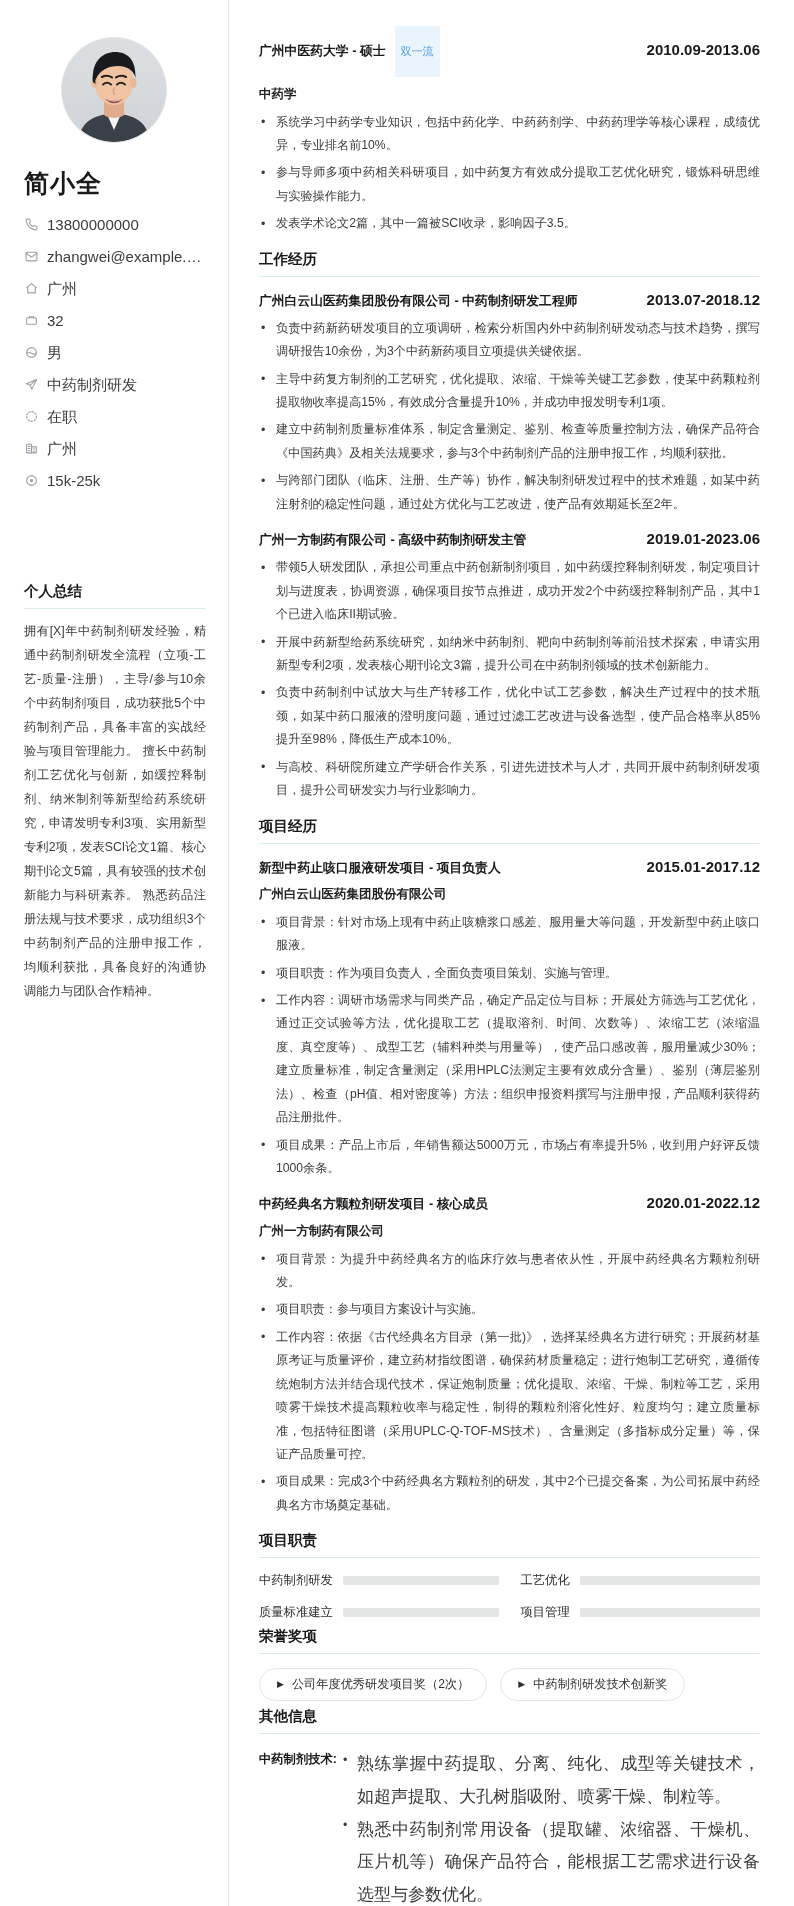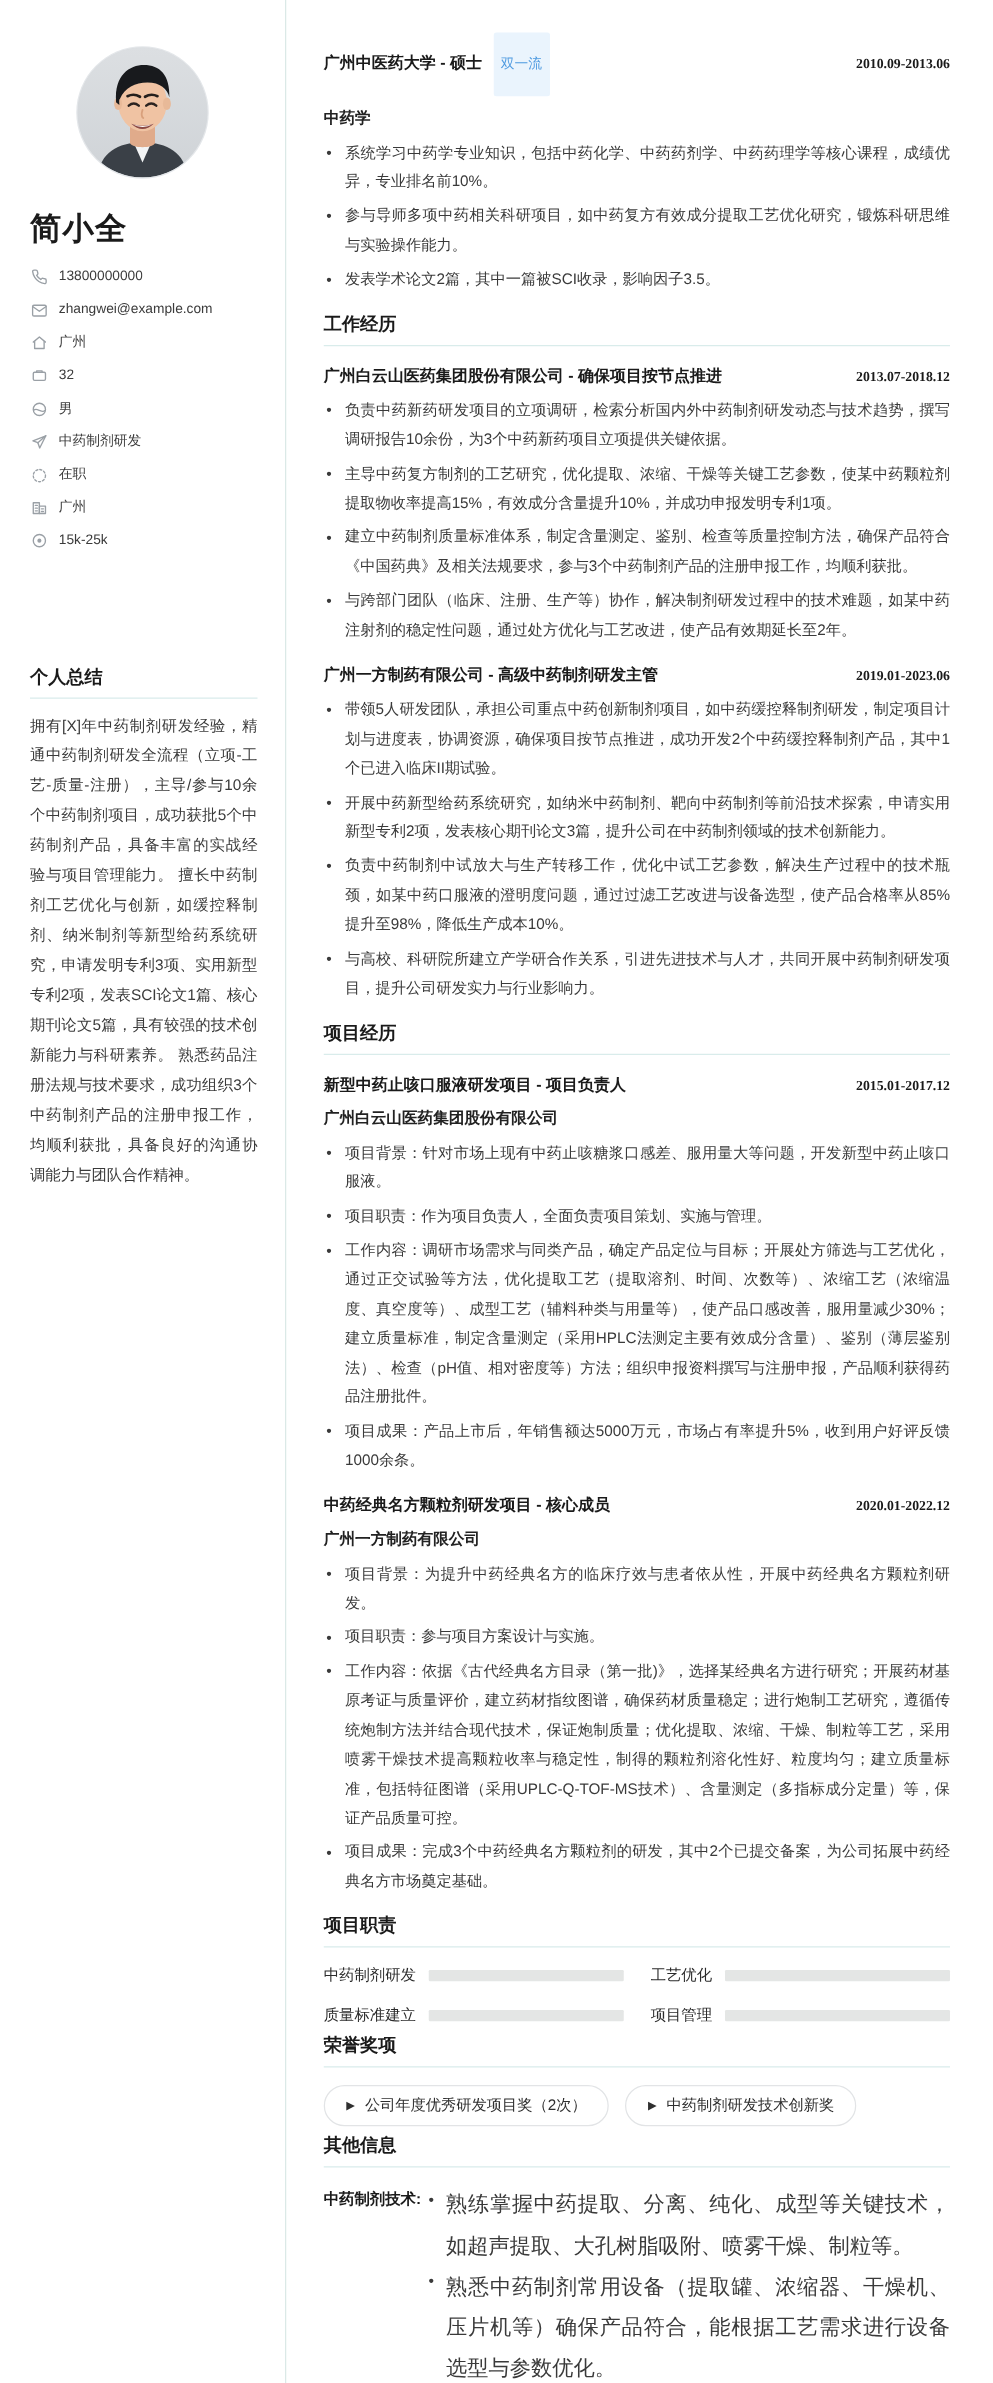--- a/index.html
+++ b/index.html
@@ -49,21 +49,21 @@
     margin: 0 0 16px 2px;
     line-height: 1.2;
   }
 
   .contact-list { margin: 0 0 0 2px; }
   .contact-row {
     display: flex;
     align-items: center;
     gap: 9px;
     margin-bottom: 11px;
-    font-size: 11px;
+    font-size: 15px;
     color: #3b3b3b;
     line-height: 1.4;
   }
   .contact-row .ico {
     width: 14px; height: 14px;
     flex: 0 0 14px;
     display:flex; align-items:center; justify-content:center;
     color: #9aa0a6;
   }
   .contact-row .ico svg { width: 13px; height: 13px; display:block; }
@@ -118,26 +118,25 @@
     font-size: 12.8px;
     font-weight: bold;
     color: #1a1a1a;
     display: flex;
     align-items: baseline;
     gap: 9px;
     flex: 1 1 auto;
     line-height: 1.5;
   }
   .entry-date {
-    font-size: 11px;
+    font-size: 15px;
     font-weight: bold;
     color: #1a1a1a;
     white-space: nowrap;
     flex: 0 0 auto;
-    font-family: Liberation Serif, serif;
   }
   .tag {
     display: inline-block;
     font-size: 11px;
     font-weight: normal;
     color: #4e9ae0;
     background: #eaf4fd;
     padding: 17px 6px;
     border-radius: 2px;
     line-height: 1.5;
@@ -422,21 +421,21 @@
           <li>发表学术论文2篇，其中一篇被SCI收录，影响因子3.5。</li>
         </ul>
       </div>
     </section>
 
     <section class="section">
       <div class="section-head">工作经历</div>
 
       <div class="entry">
         <div class="entry-head">
-          <div class="entry-title">广州白云山医药集团股份有限公司 - 确保项目按节点推进</div>
+          <div class="entry-title">广州白云山医药集团股份有限公司 - 中药制剂研发工程师</div>
           <div class="entry-date">2013.07-2018.12</div>
         </div>
         <ul class="bullets">
           <li>负责中药新药研发项目的立项调研，检索分析国内外中药制剂研发动态与技术趋势，撰写调研报告10余份，为3个中药新药项目立项提供关键依据。</li>
           <li>主导中药复方制剂的工艺研究，优化提取、浓缩、干燥等关键工艺参数，使某中药颗粒剂提取物收率提高15%，有效成分含量提升10%，并成功申报发明专利1项。</li>
           <li>建立中药制剂质量标准体系，制定含量测定、鉴别、检查等质量控制方法，确保产品符合《中国药典》及相关法规要求，参与3个中药制剂产品的注册申报工作，均顺利获批。</li>
           <li>与跨部门团队（临床、注册、生产等）协作，解决制剂研发过程中的技术难题，如某中药注射剂的稳定性问题，通过处方优化与工艺改进，使产品有效期延长至2年。</li>
         </ul>
       </div>
 

